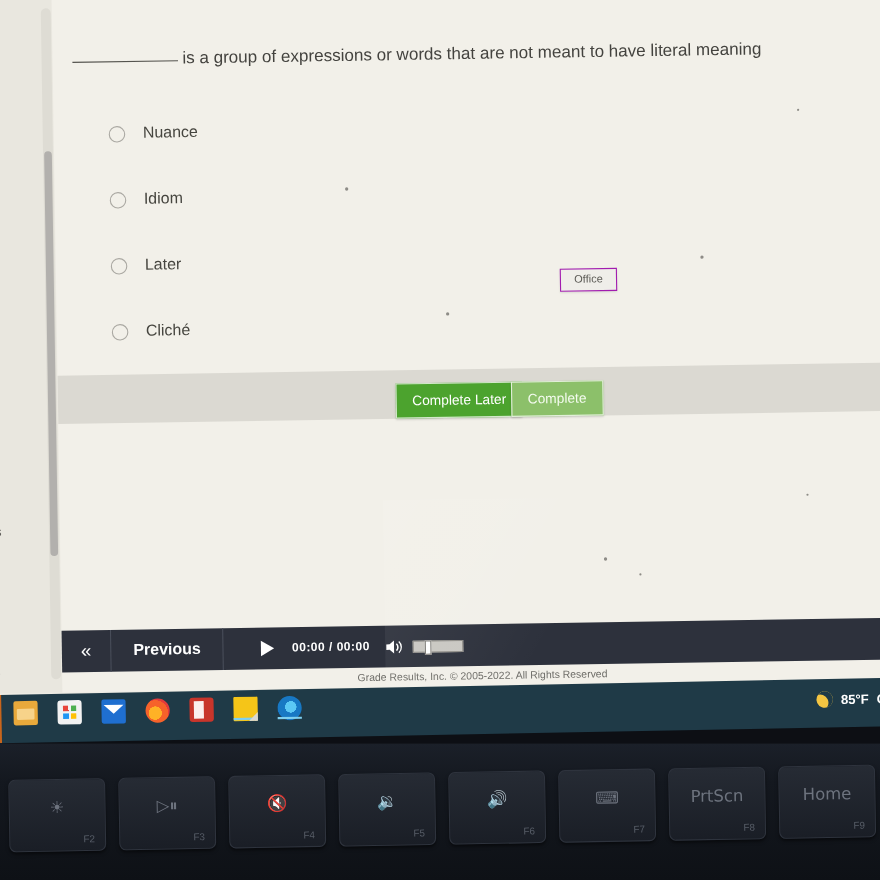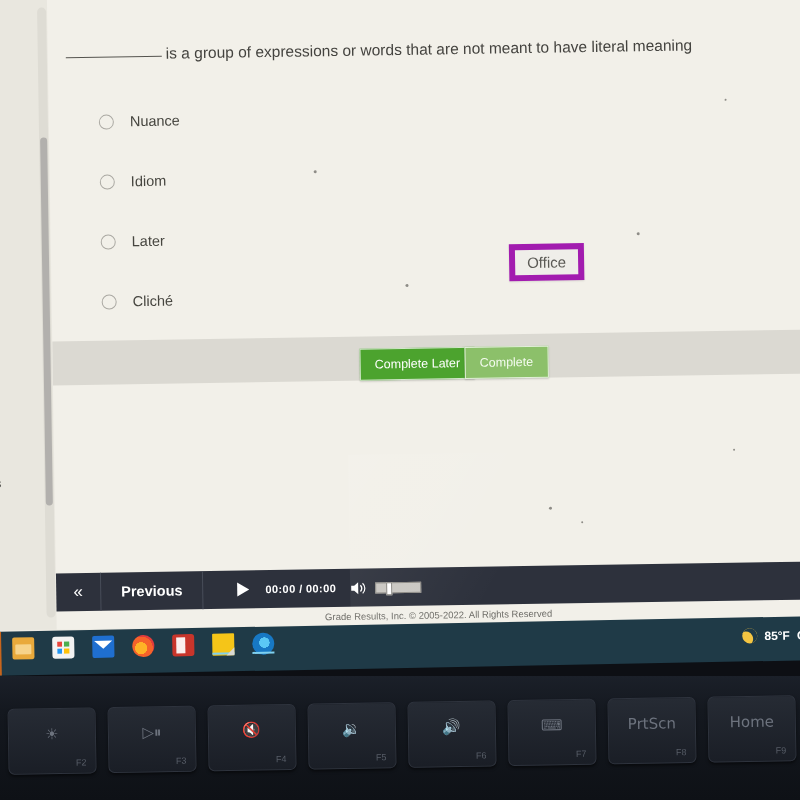--- a/index.html
+++ b/index.html
@@ -88,22 +88,22 @@
   }
   .option-label{
     margin-left:16px;font-size:14.5px;color:#46453f;
   }
 
   
   .office-tip{
     position:absolute;left:458px;top:262px;
     padding:4px 12px;
     background:#efeee9;
-    border:6px solid #a21caf;
-    font-size:15px;color:#5b5a55;
+    border:1px solid #a21caf;
+    font-size:10px;color:#5b5a55;
     box-shadow:0 1px 2px rgba(0,0,0,.10);
   }
 
   
   .action-band{
     position:absolute;left:0;top:352px;width:764px;height:44px;
     background:#dbd9d2;
   }
   .btn{
     position:absolute;top:364px;

